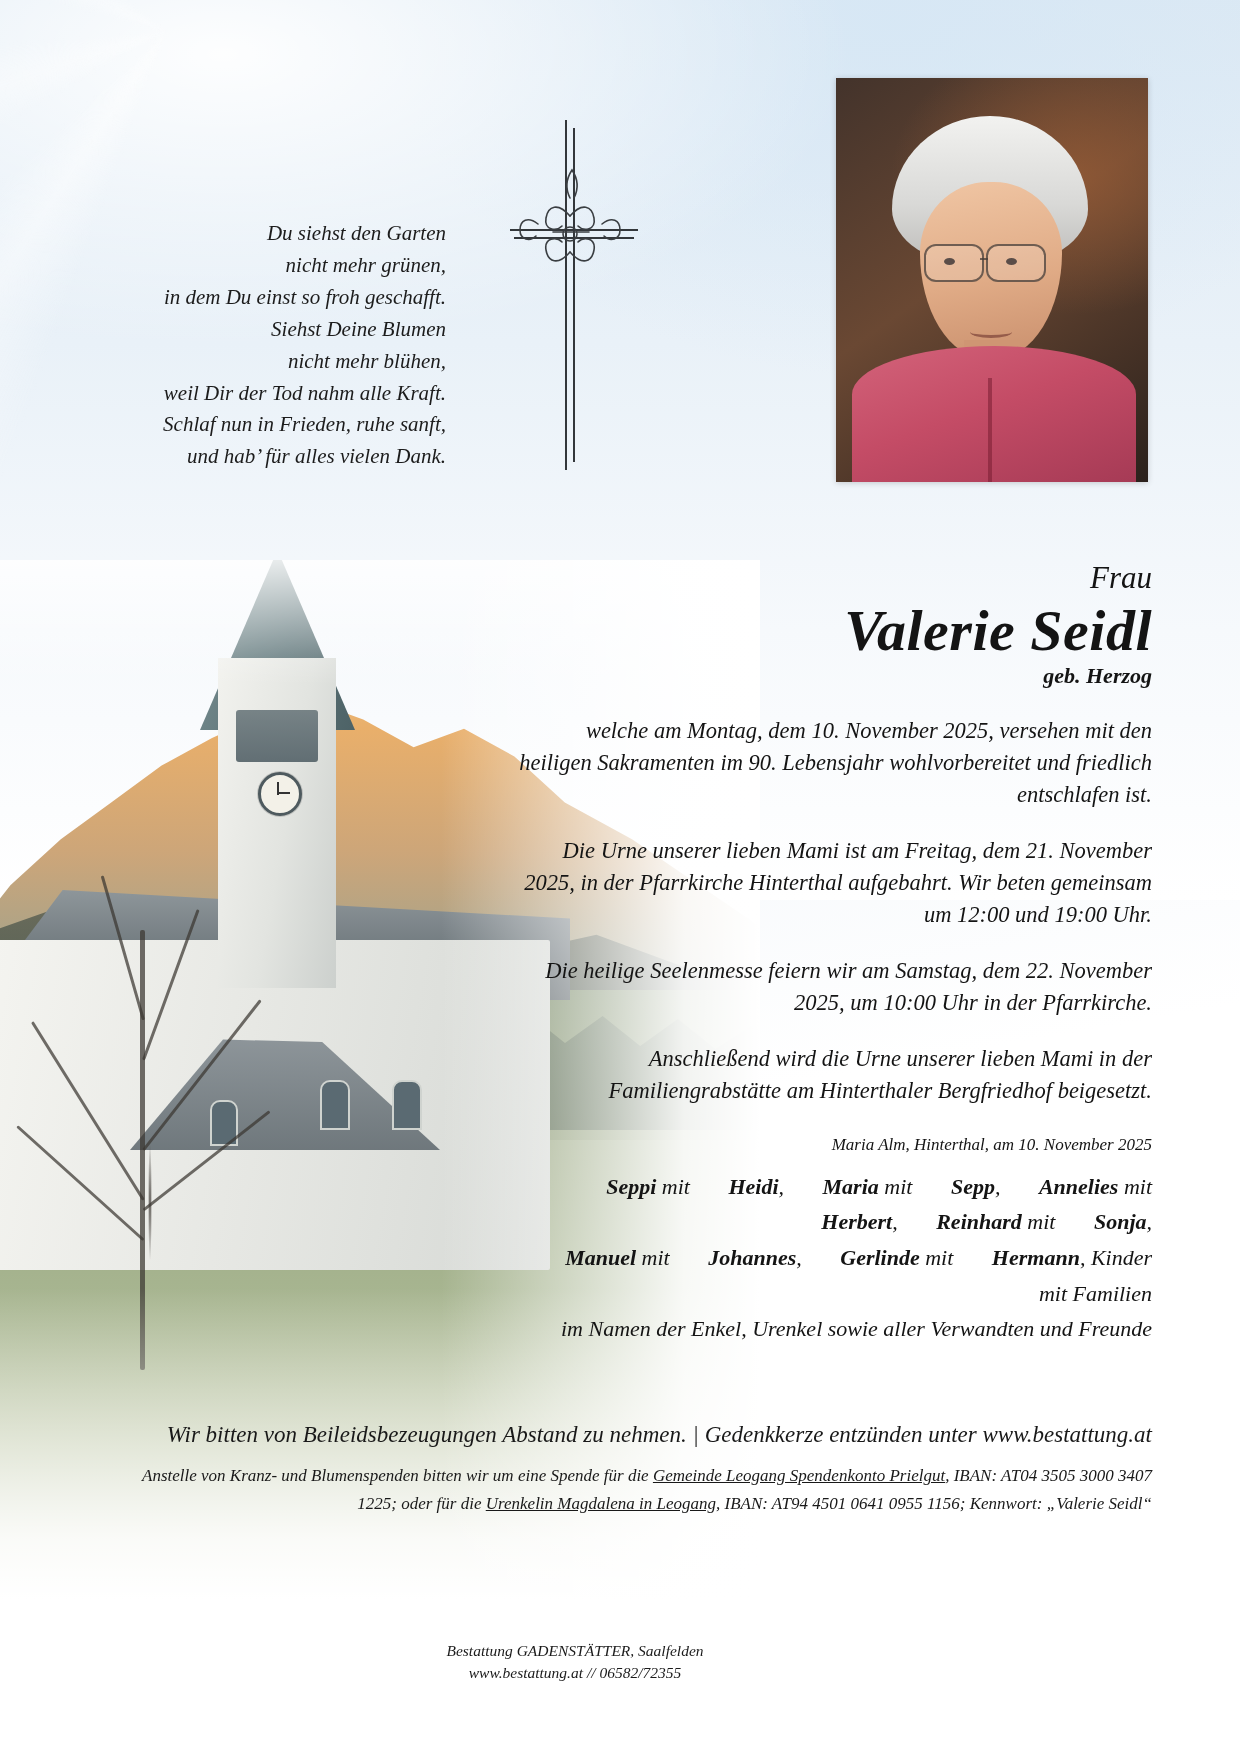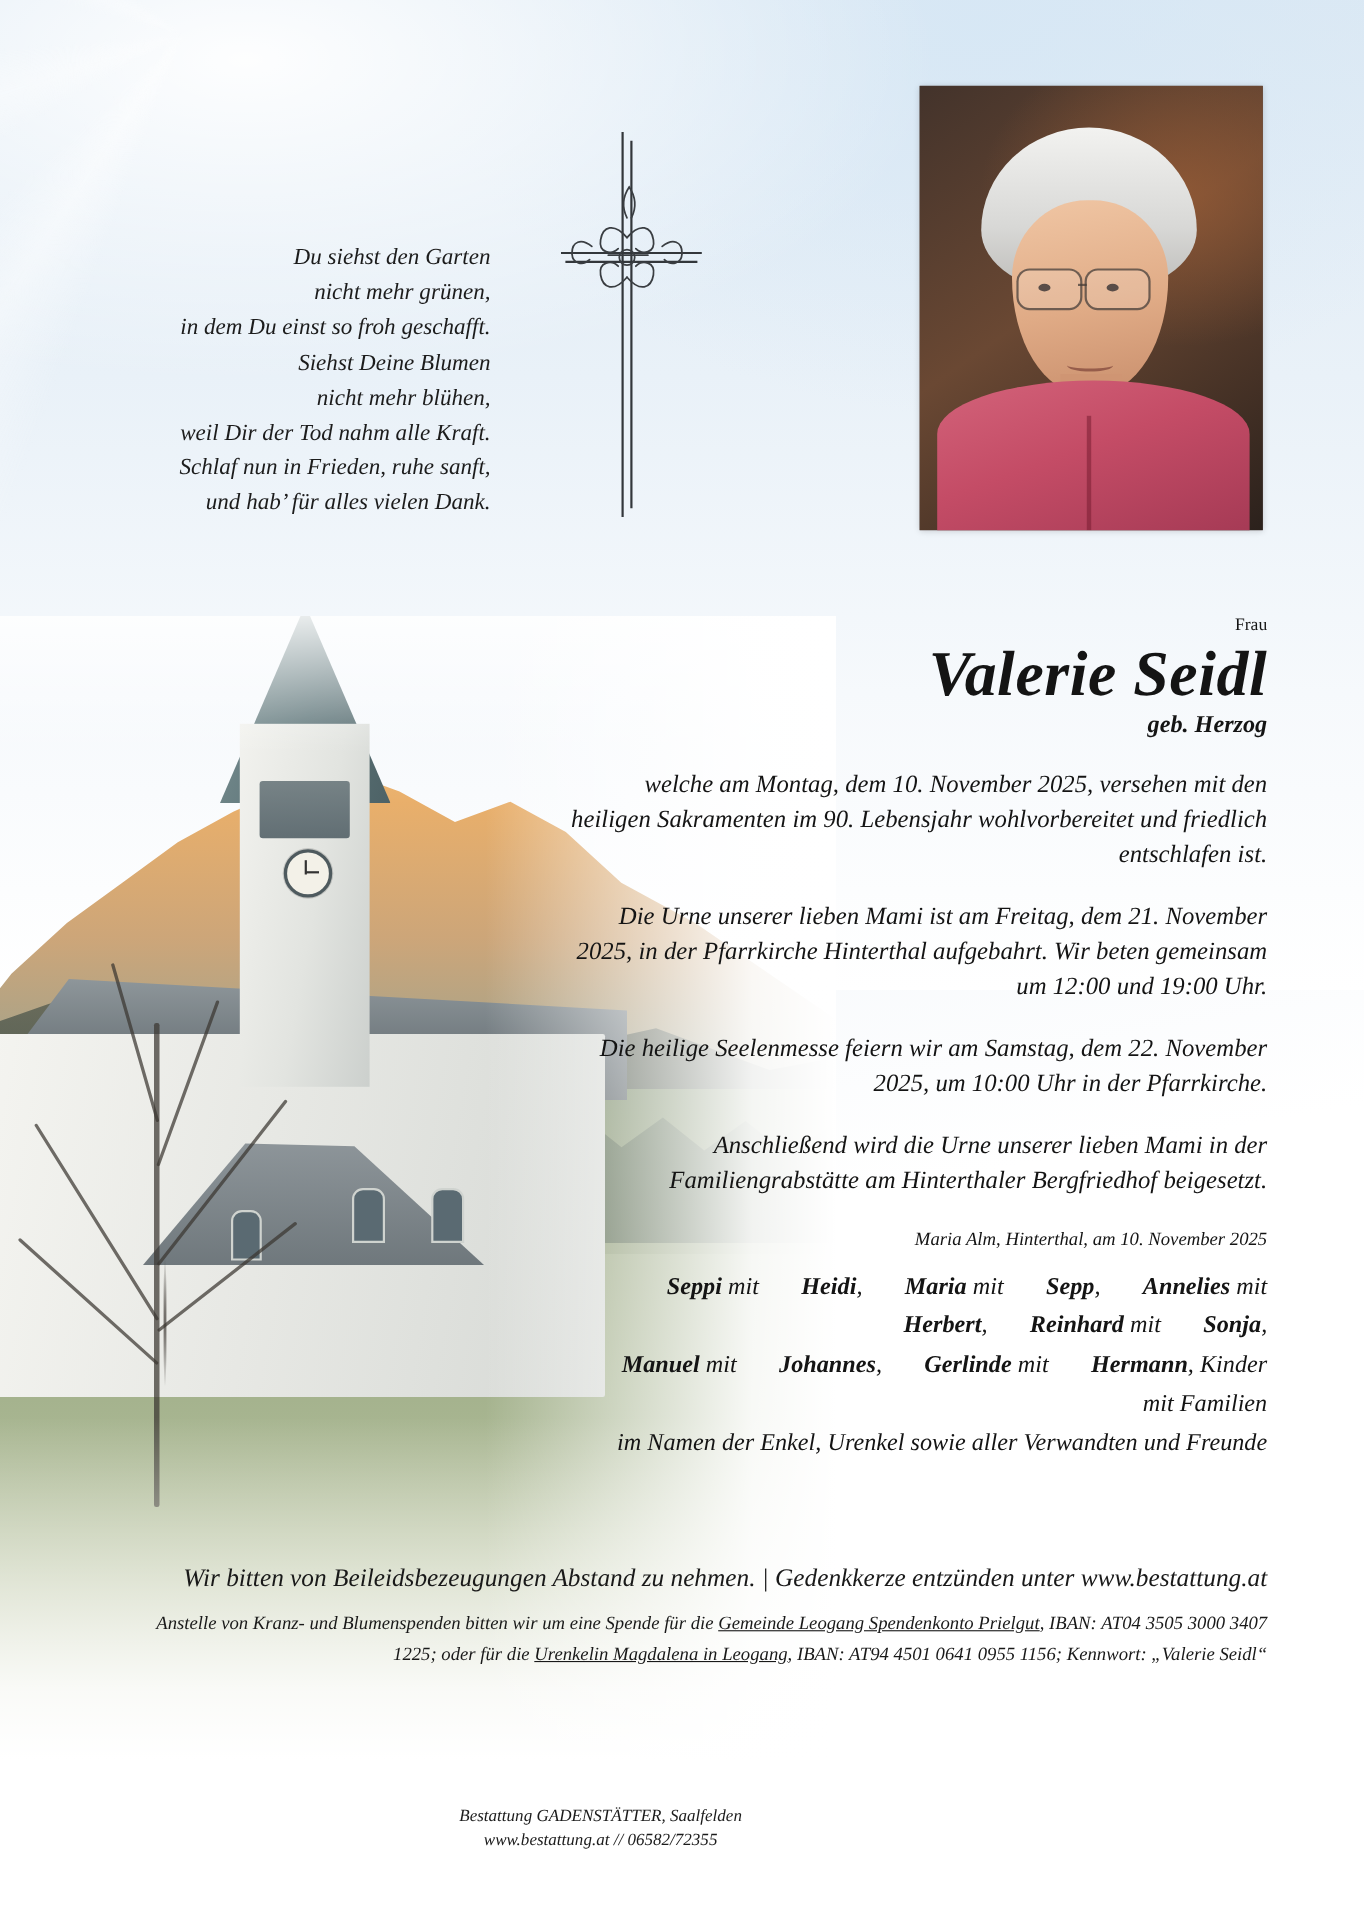--- a/index.html
+++ b/index.html
@@ -288,21 +288,22 @@
     text-align: right;
     color: #141414;
   }
   .lead {
     font-style: italic;
     font-size: 23.5px;
     line-height: 1.45;
     margin: 0 0 26px 0;
   }
   .frau {
-    font-size: 16px;
+    font-style: italic;
+    font-size: 31px;
     margin: 0 0 4px 0;
   }
   .name {
     font-style: italic;
     font-size: 58px;
     line-height: 1.06;
     letter-spacing: .5px;
     margin: 0;
   }
   .maiden {
@@ -362,20 +363,21 @@
   .footer {
     position: absolute;
     left: 0;
     top: 1640px;
     width: 1092px;
     text-align: center;
     font-style: italic;
     font-size: 15.5px;
     line-height: 1.45;
     color: #1b1b1b;
+    padding-left: 29px;
   }
 </style>
 </head>
 <body>
 
 <div class="page">
 
   <div class="sky-glow"></div>
   <div class="sun-rays"></div>
 

